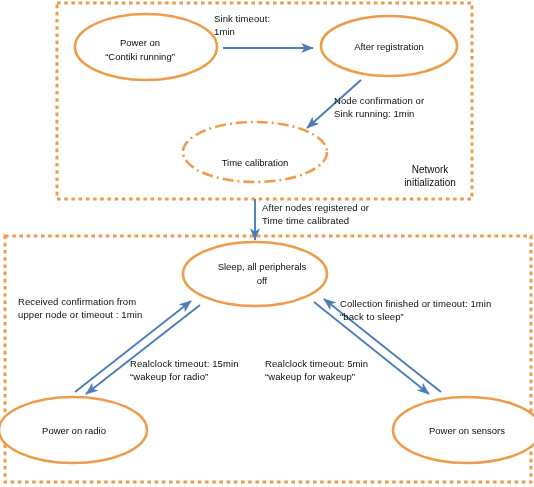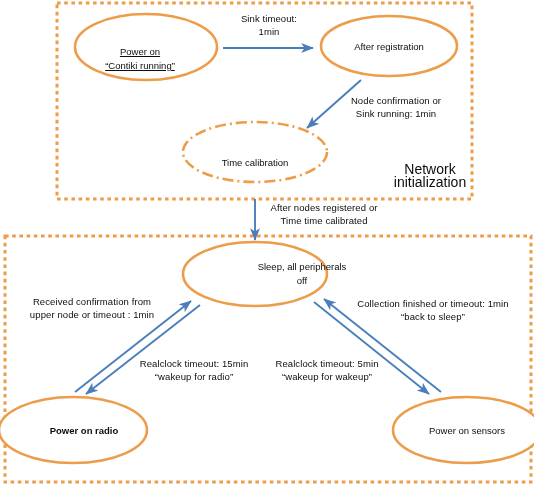--- a/index.html
+++ b/index.html
@@ -26,34 +26,34 @@
     height: 487px;
   }
   .lbl {
     position: absolute;
     color: #0d0d0d;
     font-size: 9.5px;
     line-height: 13px;
     letter-spacing: 0.1px;
     white-space: nowrap;
   }
-  .lbl.ctr { text-align: center; }
+  .lbl.ctr { text-align: left; }
   .node-text {
     position: absolute;
     text-align: center;
     color: #0d0d0d;
     font-size: 9.5px;
     line-height: 14px;
     white-space: nowrap;
   }
   .frame-cap {
     position: absolute;
     text-align: center;
     color: #0d0d0d;
-    font-size: 14px;
+    font-size: 10px;
     line-height: 13px;
     white-space: nowrap;
   }
 </style>
 </head>
 <body>
 
 <div id="canvas">
 
   <svg id="svg-layer" viewBox="0 0 534 487">
@@ -87,39 +87,39 @@
 
     <line x1="75" y1="392" x2="191" y2="301" stroke="#4A7EBB" stroke-width="1.9" marker-end="url(#arrowhead)"></line>
 
     <line x1="200" y1="305" x2="86" y2="394" stroke="#4A7EBB" stroke-width="1.9" marker-end="url(#arrowhead)"></line>
 
     <line x1="314" y1="302" x2="429" y2="394" stroke="#4A7EBB" stroke-width="1.9" marker-end="url(#arrowhead)"></line>
 
     <line x1="441" y1="392" x2="324" y2="299" stroke="#4A7EBB" stroke-width="1.9" marker-end="url(#arrowhead)"></line>
   </svg>
 
-  <div class="node-text" style="left:76px; top:45px; width:128px;text-decoration:underline;">
+  <div class="node-text" style="left:76px; top:36px; width:128px;">
     <div>Power on</div>
     <div>“Contiki running”</div>
   </div>
 
   <div class="node-text" style="left:319px; top:40px; width:140px;">
     <div>After registration</div>
   </div>
 
   <div class="node-text" style="left:185px; top:146px; width:140px;margin-top:10px;">
     <div>Time calibration</div>
   </div>
 
-  <div class="node-text" style="left:182px; top:260px; width:160px;padding-left:40px;">
+  <div class="node-text" style="left:182px; top:260px; width:160px;">
     <div>Sleep, all peripherals</div>
     <div>off</div>
   </div>
 
-  <div class="node-text" style="left:14px; top:424px; width:140px;font-weight:bold;">
+  <div class="node-text" style="left:4px; top:424px; width:140px;">
     <div>Power on radio</div>
   </div>
 
   <div class="node-text" style="left:397px; top:424px; width:140px;">
     <div>Power on sensors</div>
   </div>
 
   <div class="lbl ctr" style="left:214px; top:12px; width:110px;">
     <div>Sink timeout:</div>
     <div>1min</div>

